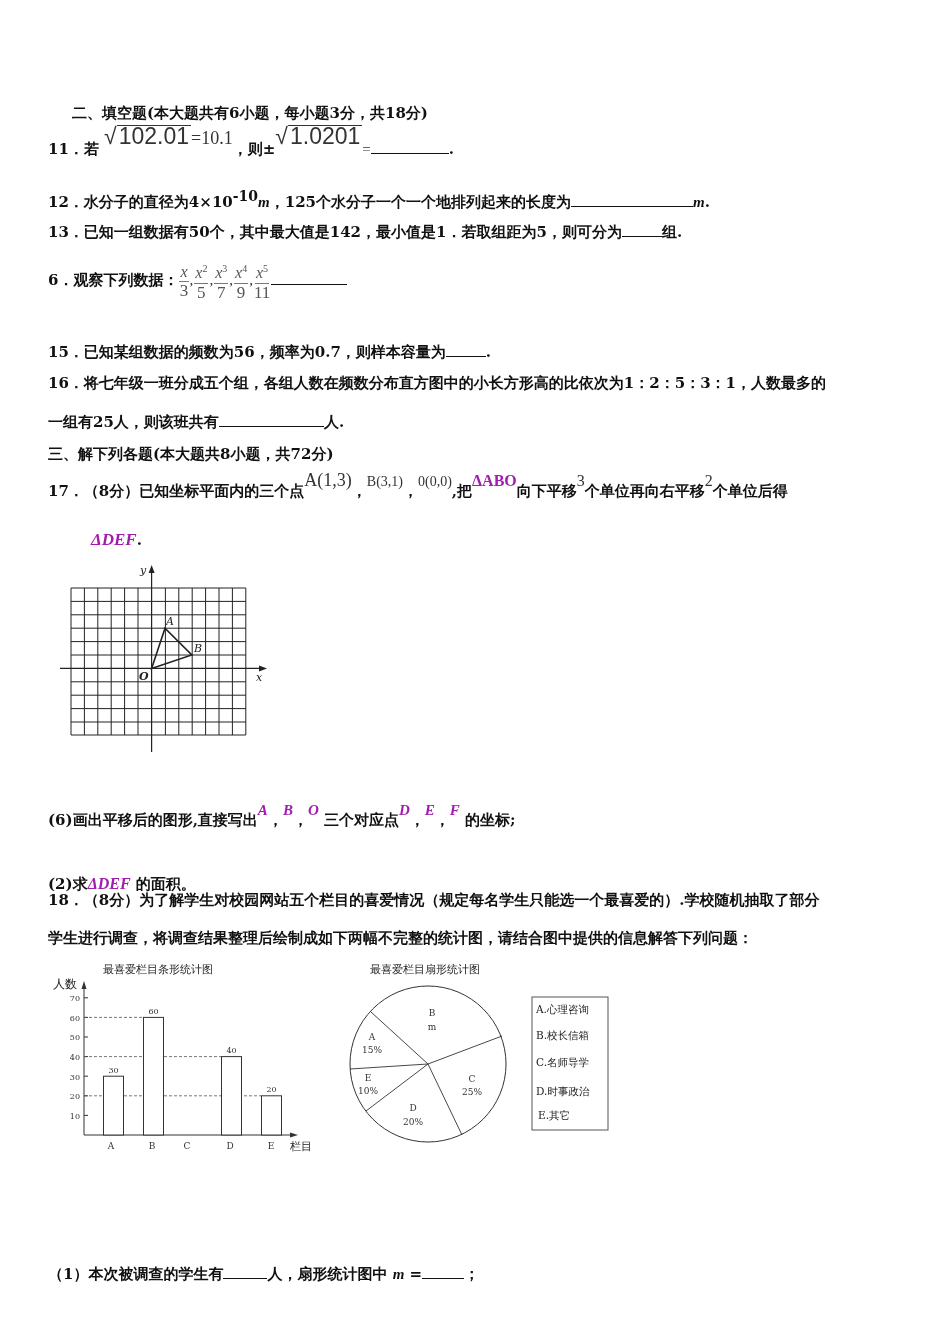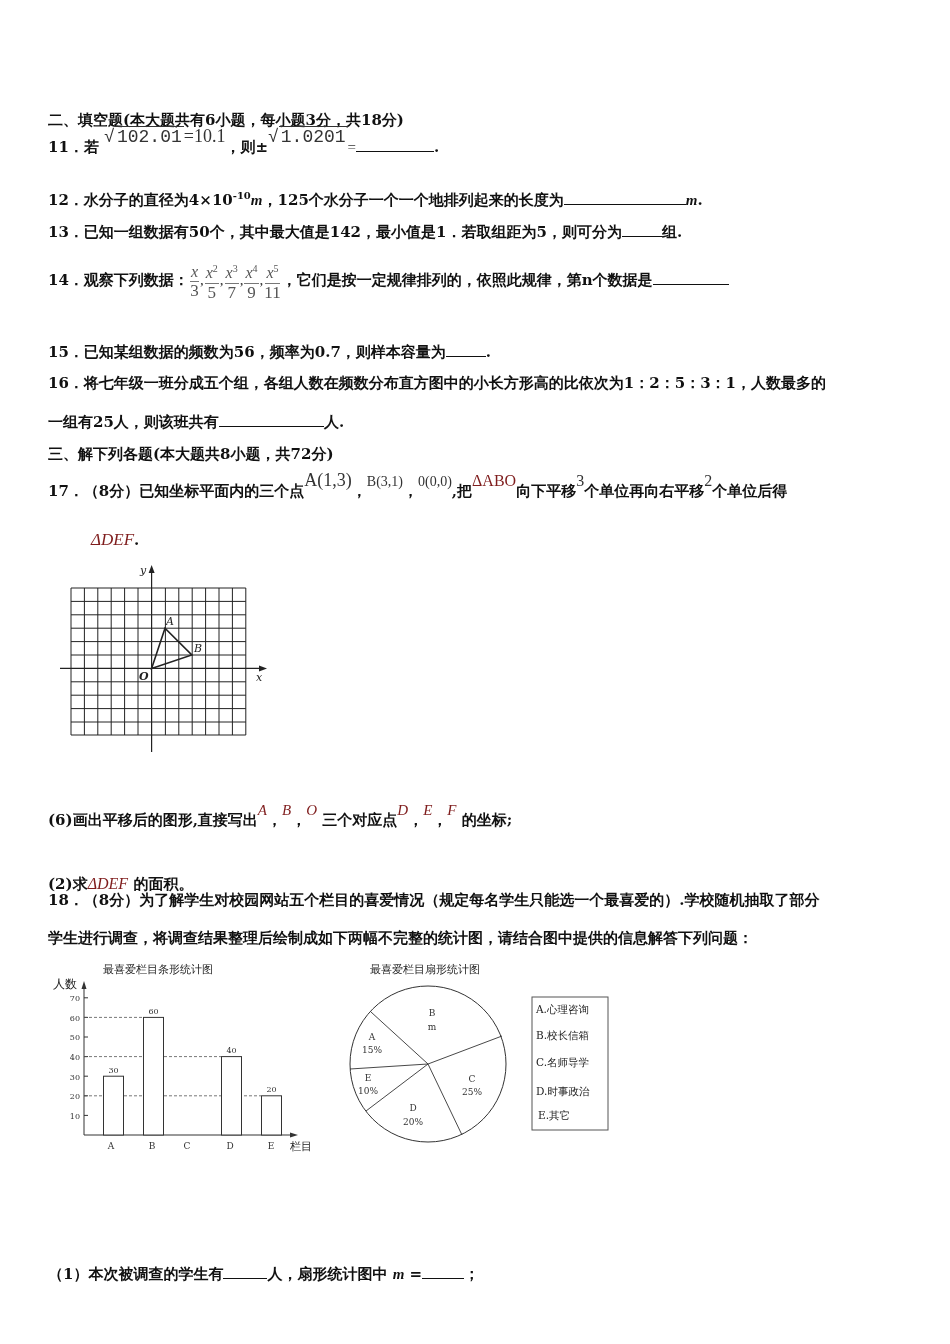--- a/index.html
+++ b/index.html
@@ -1,66 +1,66 @@
 <!DOCTYPE html>
 <html><head>
   <meta charset="utf-8">
   <style>
     html, body { margin: 0; padding: 0; background: #ffffff; }
     body { width: 950px; height: 1344px; position: relative; overflow: hidden;
            font-family: "DejaVu Serif", serif; color: #111; }
     .ln { position: absolute; left: 48px; font-size: 15px; font-weight: bold; white-space: nowrap; line-height: 20px; }
     .math { font-family: "Liberation Serif", serif; font-weight: normal; font-style: normal; color: #333; }
-    .mi { font-family: "Liberation Serif", serif; font-style: italic; font-weight: normal; color: #7f1d1d; }
+    .mi { font-family: "Liberation Serif", serif; font-style: italic; font-weight: bold; color: #a21caf; }
     .blank { display: inline-block; border-bottom: 1.5px solid #111; height: 16px; vertical-align: baseline; }
-    .sqrt { display: inline-block; position: relative; font-family: Liberation Mono, monospace; font-weight: normal; font-size: 18px; color: #333; }
+    .sqrt { display: inline-block; position: relative; font-family: Liberation Sans, sans-serif; font-weight: normal; font-size: 23px; color: #333; }
     .sqrt .rad { display: inline-block; border-top: 1.2px solid #333; padding: 0 2px; }
     .frac { display: inline-flex; flex-direction: column; align-items: center; vertical-align: middle;
             font-family: "Liberation Serif", serif; font-weight: normal; color: #555; font-size: 16px; line-height: 18px; margin: 0 1px; }
     .frac .num { border-bottom: 1px solid #777; padding: 0 1px; font-style: italic; }
     .frac .num sup { font-size: 10px; font-style: normal; }
     .frac .den { font-size: 17px; }
     .raised { position: relative; top: -10px; }
     svg text { font-family: "DejaVu Serif", serif; }
   </style>
 </head>
 <body>
 
-<div class="ln" style="top:110px;">二、填空题(本大题共有6小题，每小题3分，共18分)</div>
+<div class="ln" style="top:103px;margin-left:24px;">二、填空题(本大题共有6小题，每小题3分，共18分)</div>
 
 <div class="ln" style="top:135px;">
   <span>11．</span><span>若</span>
   <span class="sqrt raised">√<span class="rad">102.01</span></span><span class="math raised" style="font-size:18px;">=10.1</span><span>，则±</span><span class="sqrt raised">√<span class="rad">1.0201</span></span><span class="math">=</span><span class="blank" style="width:78px;"></span><span>.</span>
 </div>
 
 <div class="ln" style="top:186px;">
-  <span>12．水分子的直径为4×10</span><sup style="font-size:10px;">-10</sup><span class="mi" style="font-weight:bold;color:#111;">m</span><span>，125个水分子一个一个地排列起来的长度为</span><span class="blank" style="width:122px;"></span><span class="mi" style="font-weight:bold;color:#111;">m</span><span>.</span>
+  <span>12．水分子的直径为4×10</span><sup style="font-size:14px;">-10</sup><span class="mi" style="font-weight:bold;color:#111;">m</span><span>，125个水分子一个一个地排列起来的长度为</span><span class="blank" style="width:122px;"></span><span class="mi" style="font-weight:bold;color:#111;">m</span><span>.</span>
 </div>
 
 <div class="ln" style="top:220px;">
   <span>13．已知一组数据有50个，其中最大值是142，最小值是1．若取组距为5，则可分为</span><span class="blank" style="width:40px;"></span><span>组.</span>
 </div>
 
 <div class="ln" style="top:260px; line-height:40px;">
-  <span>14．观察下列数据：</span><span class="frac">
+  <span>6．观察下列数据：</span><span class="frac">
       <span class="num">x</span>
       <span class="den">3</span>
     </span><span class="math">,</span><span class="frac">
       <span class="num"><span>x</span><sup>2</sup></span>
       <span class="den">5</span>
     </span><span class="math">,</span><span class="frac">
       <span class="num"><span>x</span><sup>3</sup></span>
       <span class="den">7</span>
     </span><span class="math">,</span><span class="frac">
       <span class="num"><span>x</span><sup>4</sup></span>
       <span class="den">9</span>
     </span><span class="math">,</span><span class="frac">
       <span class="num"><span>x</span><sup>5</sup></span>
       <span class="den">11</span>
-    </span><span>，它们是按一定规律排列的，依照此规律，第n个数据是</span><span class="blank" style="width:76px;"></span>
+    </span><span class="blank" style="width:76px;"></span>
 </div>
 
 <div class="ln" style="top:340px;">
   <span>15．已知某组数据的频数为56，频率为0.7，则样本容量为</span><span class="blank" style="width:40px;"></span><span>.</span>
 </div>
 
 <div class="ln" style="top:373px;">16．将七年级一班分成五个组，各组人数在频数分布直方图中的小长方形高的比依次为1：2：5：3：1，人数最多的</div>
 <div class="ln" style="top:410px;text-align:center;">
   <span>一组有25人，则该班共有</span><span class="blank" style="width:105px;"></span><span>人.</span>
 </div>

